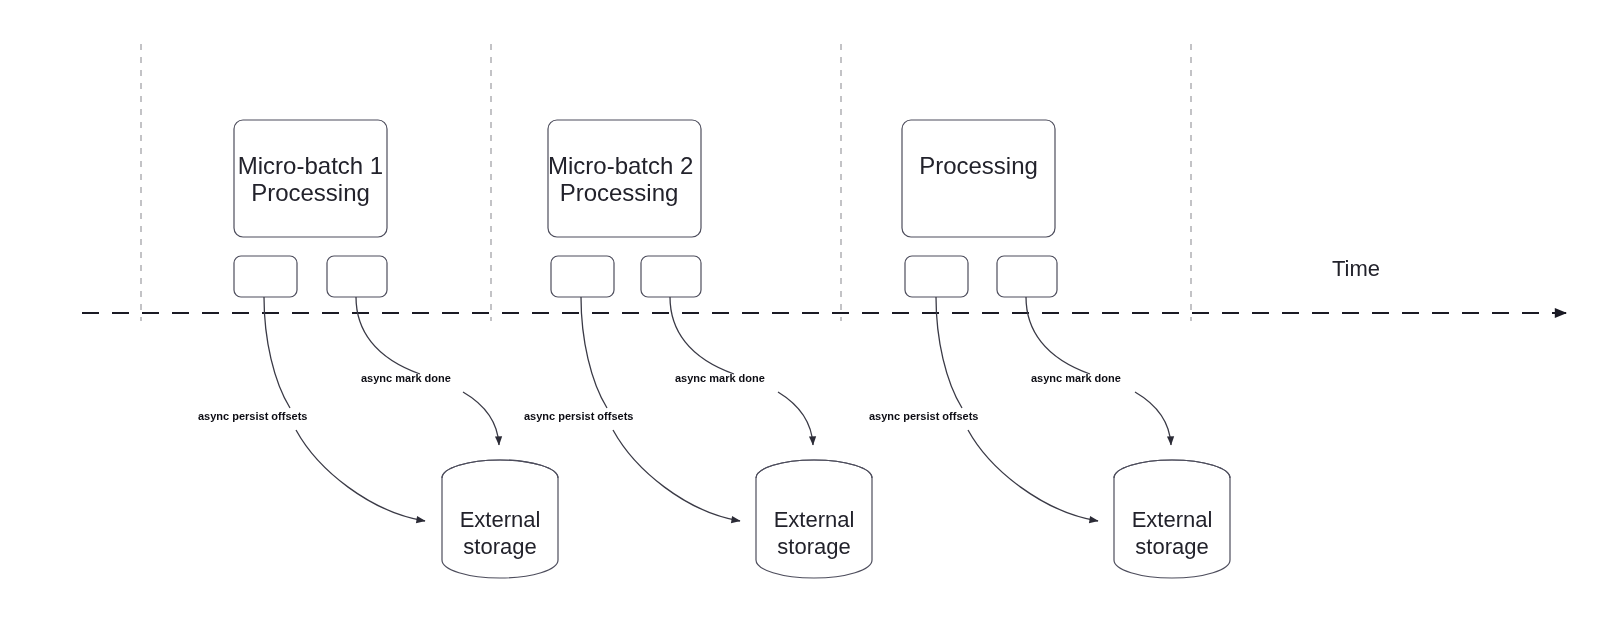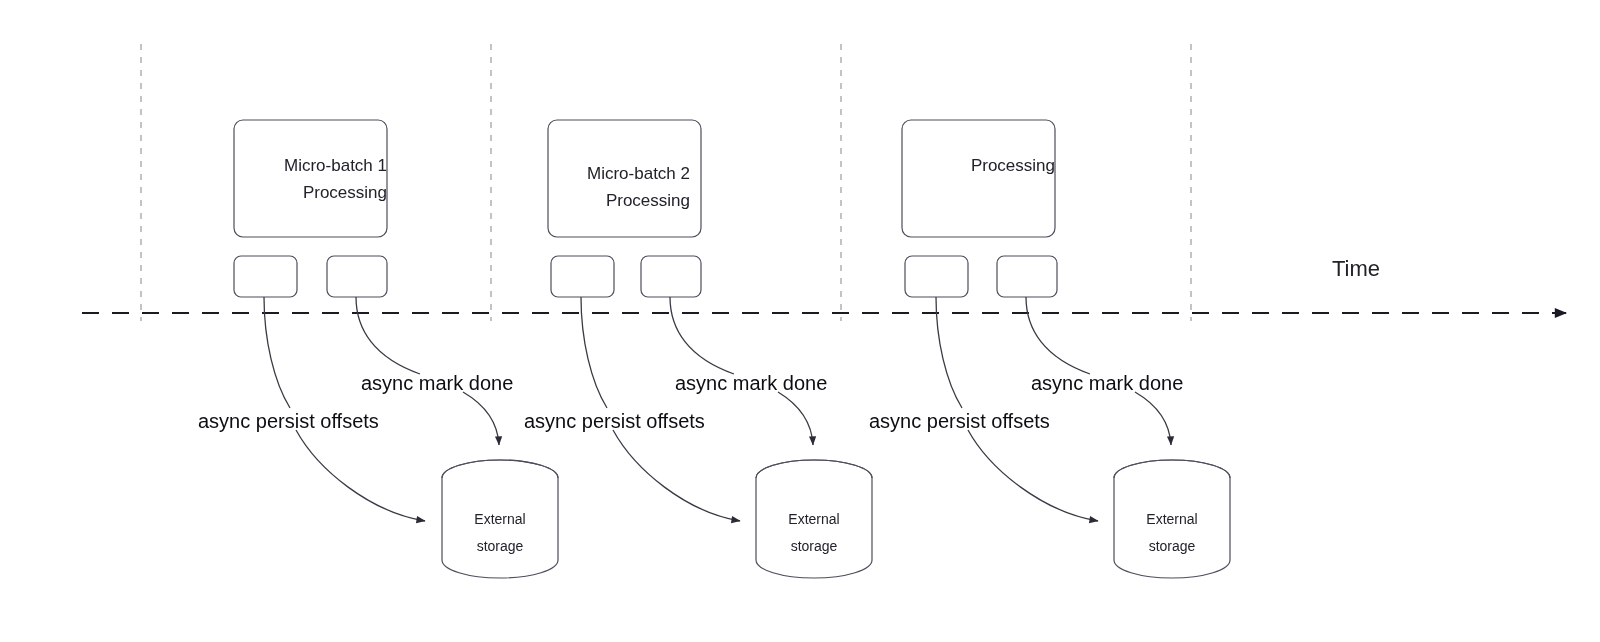--- a/index.html
+++ b/index.html
@@ -43,34 +43,34 @@
     stroke: #1a1a24;
     stroke-width: 2.1;
     stroke-dasharray: 17 13;
   }
   .lbl {
     position: absolute;
     color: #15151c;
     white-space: nowrap;
   }
   .box-label {
-    font-size: 17px;
+    font-size: 24px;
     line-height: 27px;
-    text-align: right;
+    text-align: center;
     color: #22222b;
   }
   .cyl-label {
-    font-size: 14px;
+    font-size: 22px;
     line-height: 27px;
     text-align: center;
     color: #22222b;
   }
   .edge-label {
-    font-size: 20px;
-    font-weight: normal;
+    font-size: 11px;
+    font-weight: bold;
     color: #0d0d14;
   }
   .time-label {
     font-size: 22px;
     color: #22222b;
   }
 </style>
 </head>
 <body>
 
@@ -147,21 +147,21 @@
     <div>Micro-batch 1</div>
     <div>Processing</div>
   </div>
   <div class="lbl edge-label" style="left:361px; top:372px;">async mark done</div>
   <div class="lbl edge-label" style="left:198px; top:410px;">async persist offsets</div>
   <div class="lbl cyl-label" style="left:442px; top:506px; width:116px;">
     <div>External</div>
     <div>storage</div>
   </div>
 
-  <div class="lbl box-label" style="left:548px; top:160px; width:142px;">
+  <div class="lbl box-label" style="left:548px; top:152px; width:142px;">
     <div>Micro-batch 2</div>
     <div>Processing</div>
   </div>
   <div class="lbl edge-label" style="left:675px; top:372px;">async mark done</div>
   <div class="lbl edge-label" style="left:524px; top:410px;">async persist offsets</div>
   <div class="lbl cyl-label" style="left:756px; top:506px; width:116px;">
     <div>External</div>
     <div>storage</div>
   </div>
 

